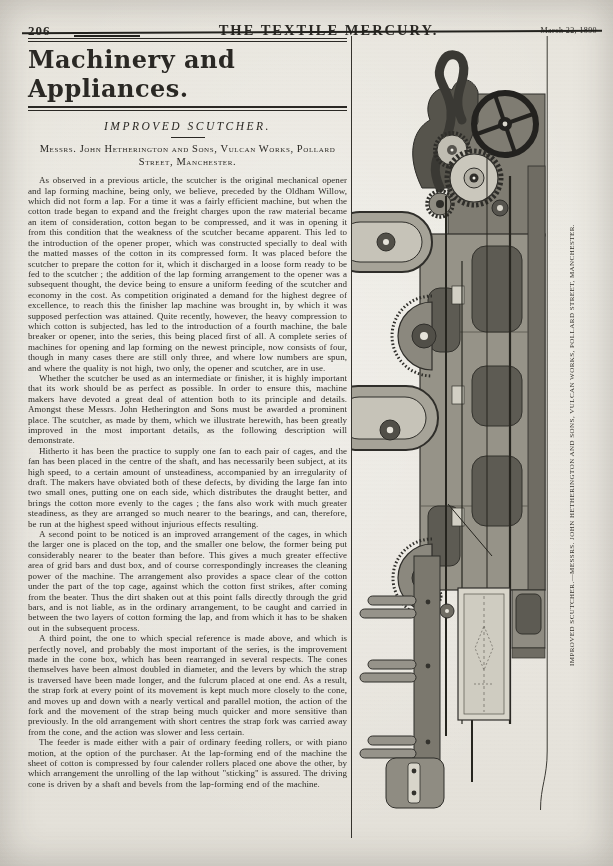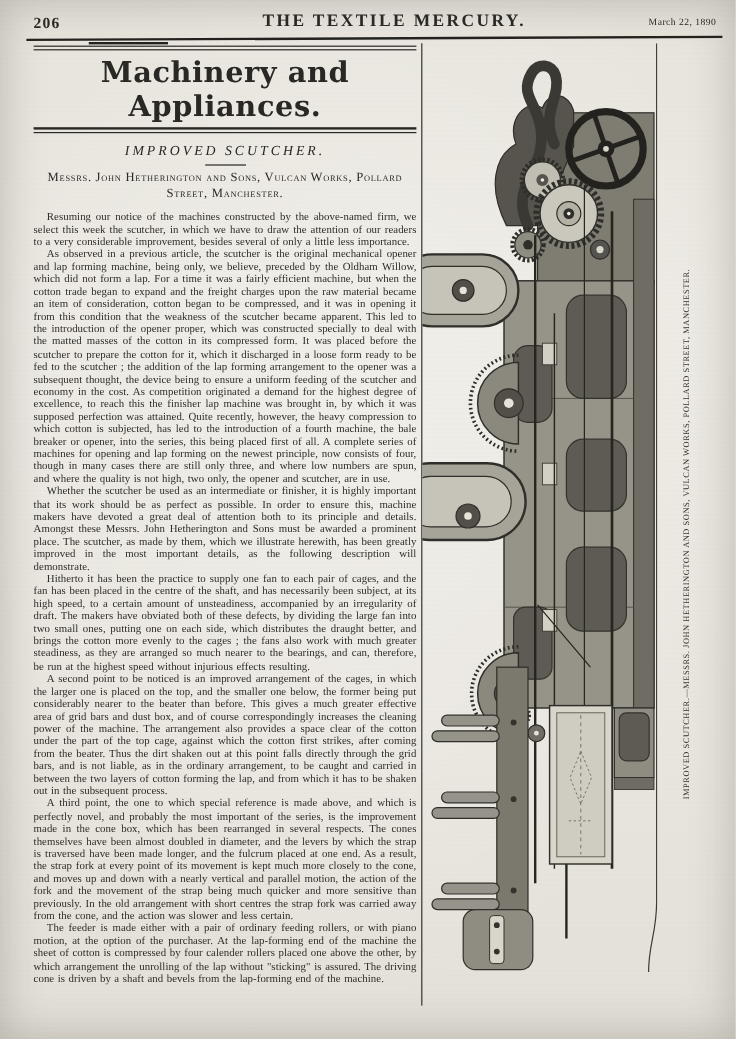--- a/index.html
+++ b/index.html
@@ -9,31 +9,31 @@
     font-family:"Liberation Serif","DejaVu Serif",serif;
     color:var(--ink,#2a2824);
   }
   .page{position:absolute;inset:0;
     background:
       radial-gradient(ellipse at 50% 40%, rgba(255,255,255,.25), rgba(0,0,0,0) 70%),
       linear-gradient(180deg,#e7e4dc 0%,#eceae3 30%,#e9e6df 70%,#e3e0d8 100%);
     box-shadow:inset 0 0 38px rgba(60,55,45,.28);
   }
   
-  .masthead{position:absolute;left:0;top:8px;width:613px;height:20px;}
+  .masthead{position:absolute;left:0;top:20px;width:613px;height:20px;}
   .page-num{position:absolute;left:28px;top:3px;font-size:13px;font-weight:bold;letter-spacing:1px;}
   .journal{position:absolute;left:0;right:0;top:2px;text-align:center;font-size:14.5px;letter-spacing:2px;font-weight:bold;padding-left:44px;}
   .issue-date{position:absolute;right:16px;top:6px;font-size:8px;letter-spacing:.4px;margin-left:32px;}
   .rule-main{position:absolute;left:22px;top:31px;width:580px;height:2px;background:#23221e;transform:rotate(-.25deg);}
   .rule-dash{position:absolute;left:74px;top:35px;width:66px;height:2px;background:#23221e;}
   
   .col-left{position:absolute;left:28px;top:38px;width:319px;}
   .dbl-rule{border-top:1px solid #2a2824;border-bottom:1px solid #2a2824;height:2px;}
   .dbl-rule.thick{border-top-width:2px;}
-  .sec-title{text-align:center;font-size:24px;font-weight:bold;margin:3px 0 3px 0;letter-spacing:.5px;
+  .sec-title{font-size:24px;font-weight:bold;margin:3px 0 3px 0;letter-spacing:.5px;
     font-family:"DejaVu Serif","Liberation Serif",serif;}
   .art-title{text-align:center;font-size:11.5px;font-weight:normal;font-style:italic;letter-spacing:2.5px;margin-top:9px;}
   .short-rule{width:34px;height:1px;background:#2a2824;margin:5px auto 4px auto;}
   .byline{text-align:center;font-variant:small-caps;font-size:10.5px;line-height:1.25;letter-spacing:.6px;margin:2px 6px 0 6px;}
   .body-text{margin-top:7px;}
   .body-text p{margin:0;font-size:9px;line-height:10.4px;text-align:justify;text-indent:11px;
     letter-spacing:.05px;word-spacing:.6px;color:#2e2c27;}
   
   .col-rule-left{position:absolute;left:351px;top:36px;width:1px;height:802px;background:#35332d;}
   
@@ -59,21 +59,20 @@
   <div class="rule-dash"></div>
 
   <div class="col-left">
     <div class="dbl-rule"></div>
     <div class="sec-title">Machinery and Appliances.</div>
     <div class="dbl-rule thick"></div>
     <div class="art-title">IMPROVED SCUTCHER.</div>
     <div class="short-rule"></div>
     <div class="byline">Messrs. John Hetherington and Sons, Vulcan Works, Pollard Street, Manchester.</div>
     <div class="body-text">
-        <p>Resuming our notice of the machines constructed by the above-named firm, we select this week the scutcher, in which we have to draw the attention of our readers to a very considerable improvement, besides several of only a little less importance.</p>
         <p>As observed in a previous article, the scutcher is the original mechanical opener and lap forming machine, being only, we believe, preceded by the Oldham Willow, which did not form a lap. For a time it was a fairly efficient machine, but when the cotton trade began to expand and the freight charges upon the raw material became an item of consideration, cotton began to be compressed, and it was in opening it from this condition that the weakness of the scutcher became apparent. This led to the introduction of the opener proper, which was constructed specially to deal with the matted masses of the cotton in its compressed form. It was placed before the scutcher to prepare the cotton for it, which it discharged in a loose form ready to be fed to the scutcher ; the addition of the lap forming arrangement to the opener was a subsequent thought, the device being to ensure a uniform feeding of the scutcher and economy in the cost. As competition originated a demand for the highest degree of excellence, to reach this the finisher lap machine was brought in, by which it was supposed perfection was attained. Quite recently, however, the heavy compression to which cotton is subjected, has led to the introduction of a fourth machine, the bale breaker or opener, into the series, this being placed first of all. A complete series of machines for opening and lap forming on the newest principle, now consists of four, though in many cases there are still only three, and where low numbers are spun, and where the quality is not high, two only, the opener and scutcher, are in use.</p>
         <p>Whether the scutcher be used as an intermediate or finisher, it is highly important that its work should be as perfect as possible. In order to ensure this, machine makers have devoted a great deal of attention both to its principle and details. Amongst these Messrs. John Hetherington and Sons must be awarded a prominent place. The scutcher, as made by them, which we illustrate herewith, has been greatly improved in the most important details, as the following description will demonstrate.</p>
         <p>Hitherto it has been the practice to supply one fan to each pair of cages, and the fan has been placed in the centre of the shaft, and has necessarily been subject, at its high speed, to a certain amount of unsteadiness, accompanied by an irregularity of draft. The makers have obviated both of these defects, by dividing the large fan into two small ones, putting one on each side, which distributes the draught better, and brings the cotton more evenly to the cages ; the fans also work with much greater steadiness, as they are arranged so much nearer to the bearings, and can, therefore, be run at the highest speed without injurious effects resulting.</p>
         <p>A second point to be noticed is an improved arrangement of the cages, in which the larger one is placed on the top, and the smaller one below, the former being put considerably nearer to the beater than before. This gives a much greater effective area of grid bars and dust box, and of course correspondingly increases the cleaning power of the machine. The arrangement also provides a space clear of the cotton under the part of the top cage, against which the cotton first strikes, after coming from the beater. Thus the dirt shaken out at this point falls directly through the grid bars, and is not liable, as in the ordinary arrangement, to be caught and carried in between the two layers of cotton forming the lap, and from which it has to be shaken out in the subsequent process.</p>
         <p>A third point, the one to which special reference is made above, and which is perfectly novel, and probably the most important of the series, is the improvement made in the cone box, which has been rearranged in several respects. The cones themselves have been almost doubled in diameter, and the levers by which the strap is traversed have been made longer, and the fulcrum placed at one end. As a result, the strap fork at every point of its movement is kept much more closely to the cone, and moves up and down with a nearly vertical and parallel motion, the action of the fork and the movement of the strap being much quicker and more sensitive than previously. In the old arrangement with short centres the strap fork was carried away from the cone, and the action was slower and less certain.</p>
         <p>The feeder is made either with a pair of ordinary feeding rollers, or with piano motion, at the option of the purchaser. At the lap-forming end of the machine the sheet of cotton is compressed by four calender rollers placed one above the other, by which arrangement the unrolling of the lap without "sticking" is assured. The driving cone is driven by a shaft and bevels from the lap-forming end of the machine.</p>
       </div>
   </div>
 
   <div class="col-rule-left"></div>

